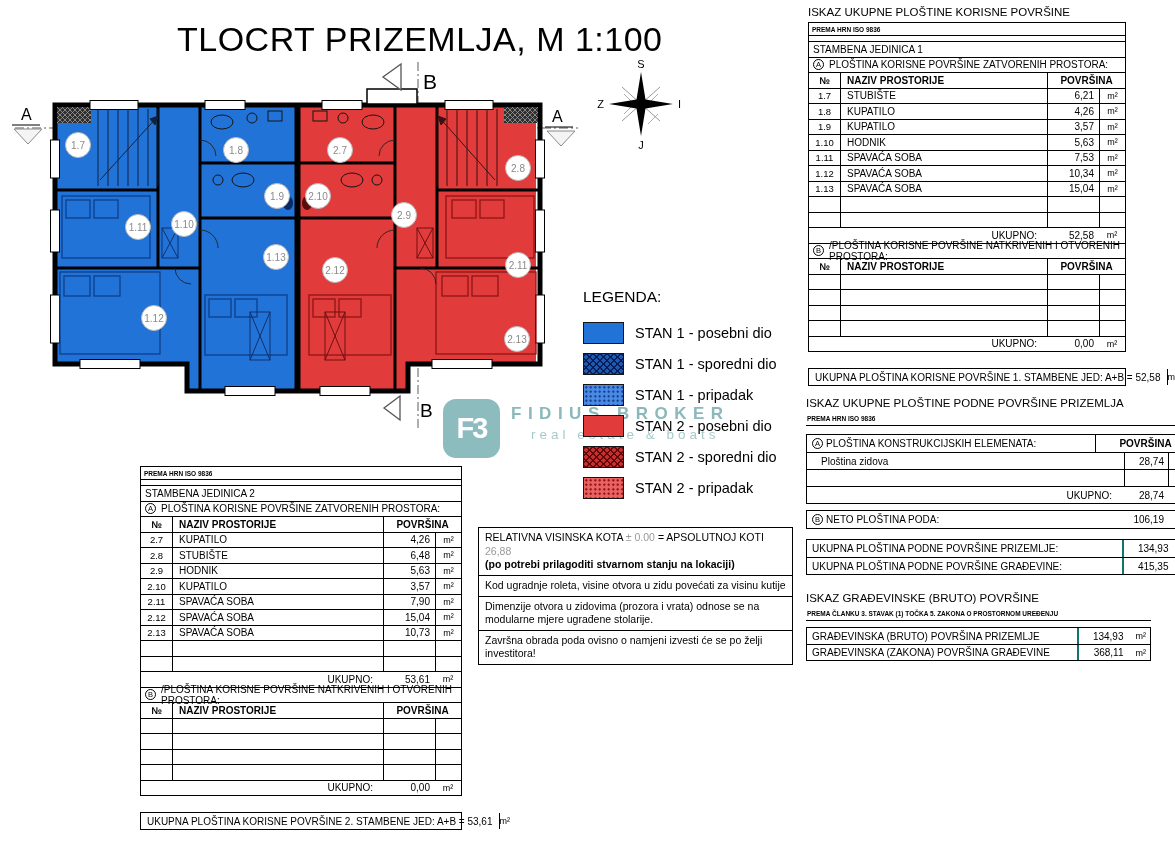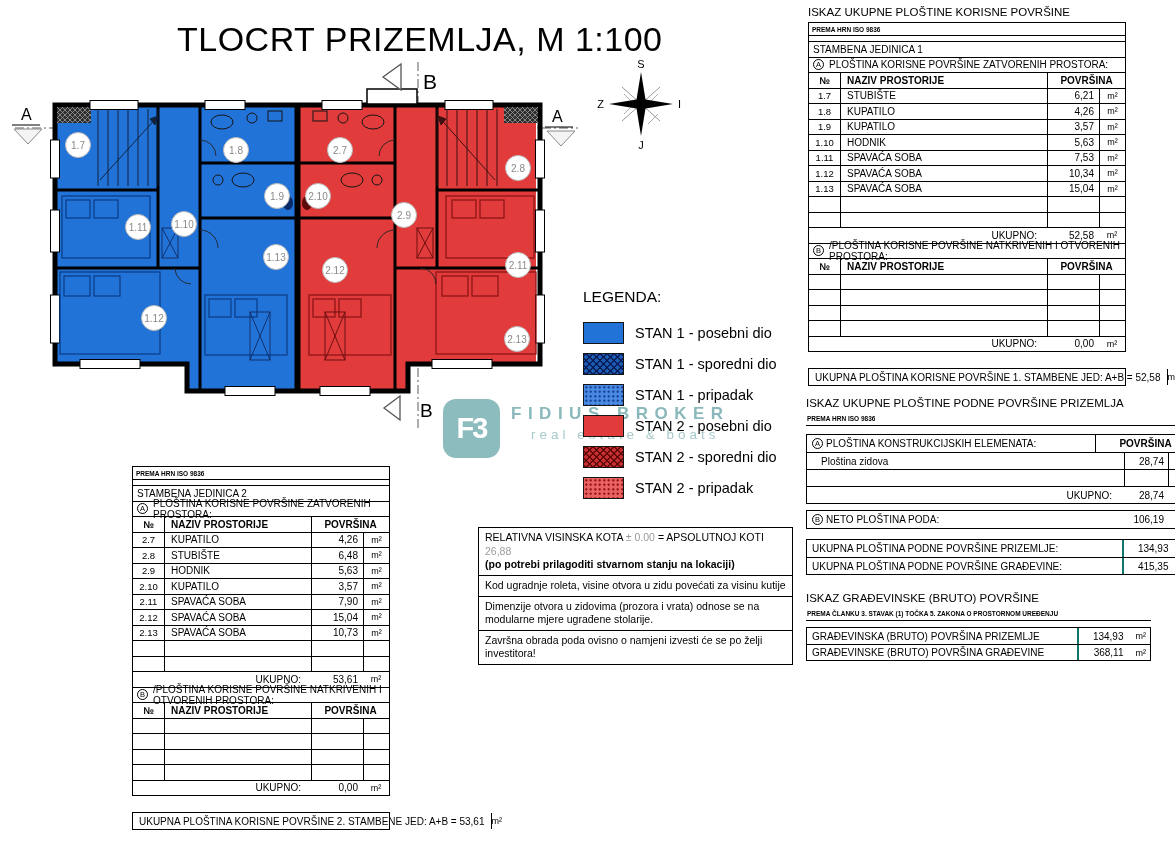--- a/index.html
+++ b/index.html
@@ -533,30 +533,30 @@
   <div class="stdline">PREMA ČLANKU 3. STAVAK (1) TOČKA 5. ZAKONA O PROSTORNOM UREĐENJU</div>
   <div class="tbox" style="margin-top:6px">
     <div class="frow" style="height:16px">
         <span class="f-lab">GRAĐEVINSKA (BRUTO) POVRŠINA PRIZEMLJE</span>
         <span class="f-cell">
           <span>134,93</span>
           <span class="u">m²</span>
         </span>
       </div>
     <div class="frow" style="height:16px">
-        <span class="f-lab">GRAĐEVINSKE (BRUTO) POVRŠINA GRAĐEVINE</span>
+        <span class="f-lab">GRAĐEVINSKA (ZAKONA) POVRŠINA GRAĐEVINE</span>
         <span class="f-cell">
           <span>368,11</span>
           <span class="u">m²</span>
         </span>
       </div>
   </div>
 </div>
 
-<div class="abs" style="left:132px;top:466px;width:258px">
+<div class="abs" style="left:140px;top:466px;width:322px">
   <div class="tbox">
     <div class="trow std">PREMA HRN ISO 9836</div>
     <div class="trow gap"></div>
     <div class="trow unitlbl">STAMBENA JEDINICA 2</div>
     <div class="trow sect">
         <span class="circ">A</span>
         <span>PLOŠTINA KORISNE POVRŠINE ZATVORENIH PROSTORA:</span>
       </div>
     <div class="trow head">
         <span class="c-no">№</span>

